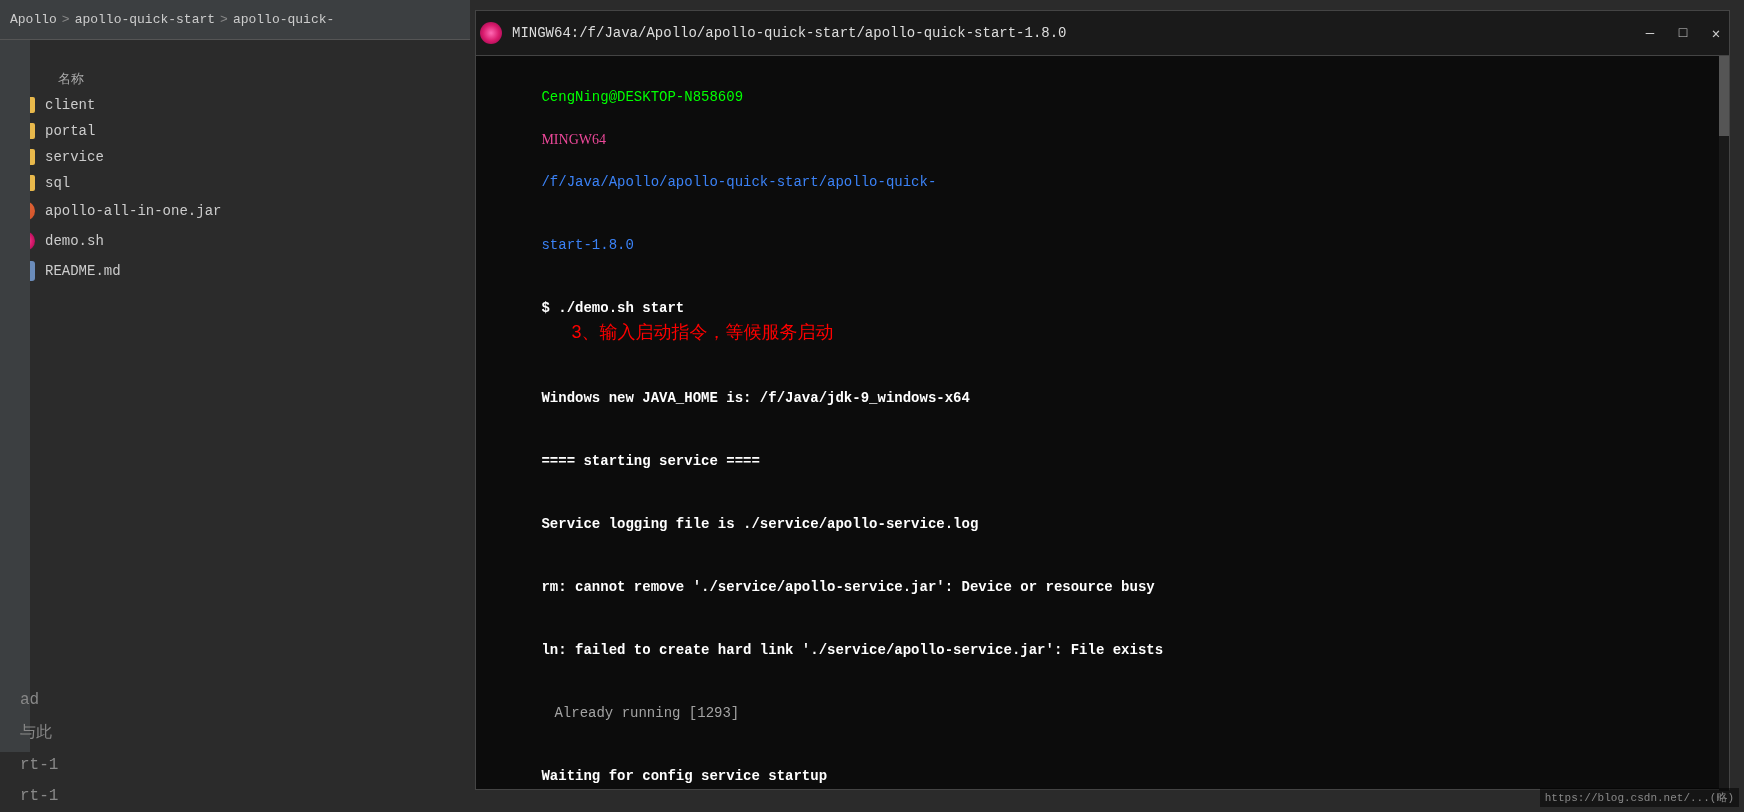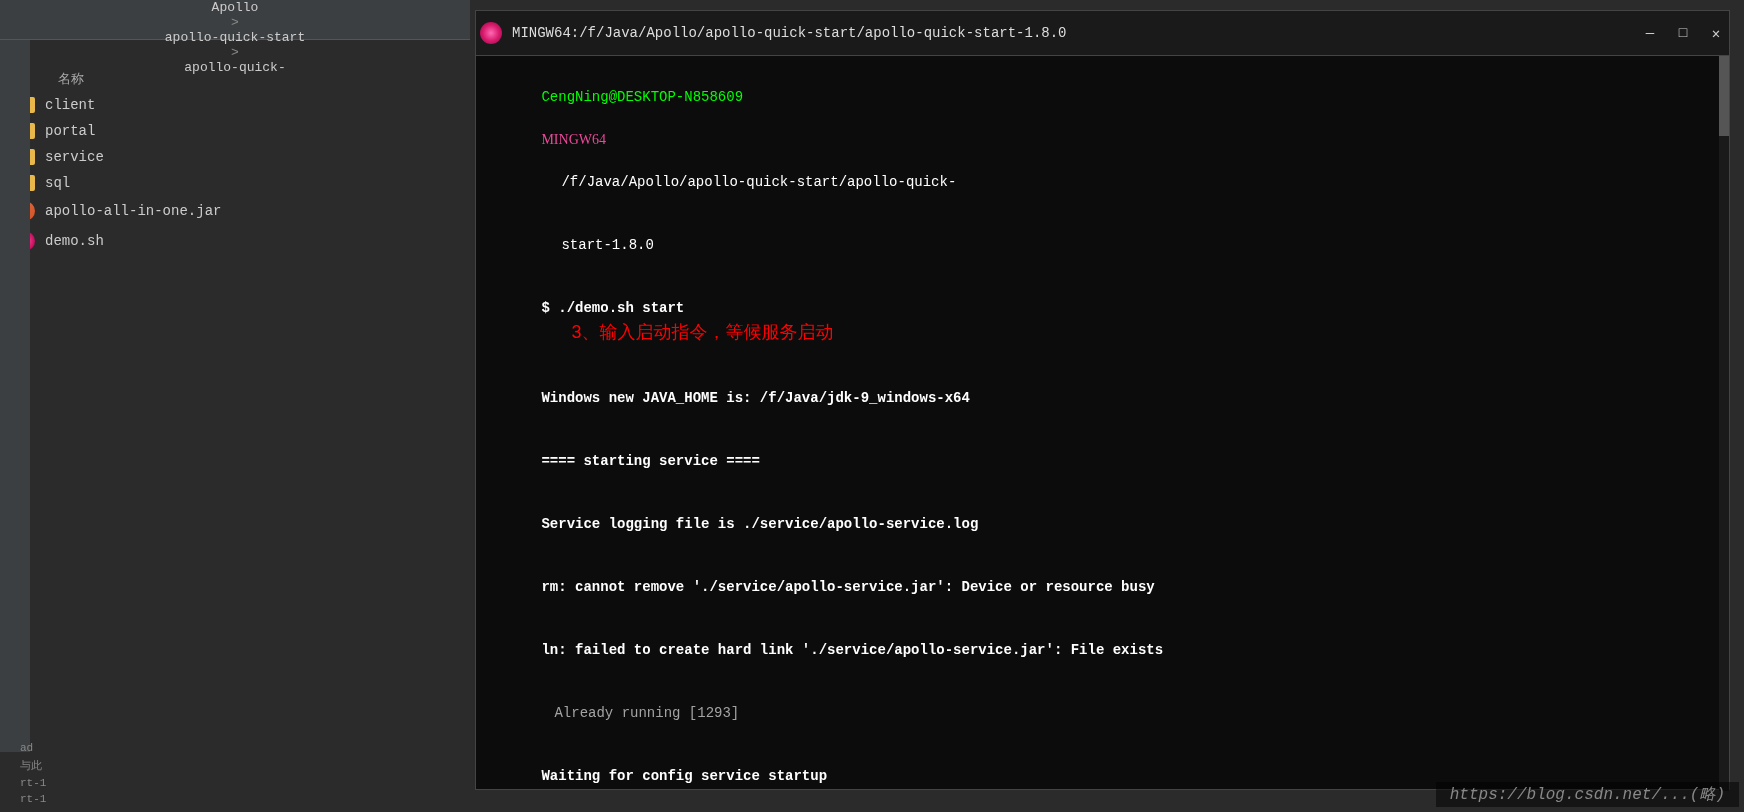--- a/index.html
+++ b/index.html
@@ -25,21 +25,20 @@
 
     .breadcrumb-bar {
       height: 40px;
       background: #3c3f41;
       display: flex;
       align-items: center;
       padding: 0 10px;
       font-size: 13px;
       color: #aaa;
       border-bottom: 1px solid #555;
-      flex-direction: column;
     }
 
     .breadcrumb-bar span {
       color: #ccc;
     }
 
     .breadcrumb-bar .sep {
       margin: 0 5px;
       color: #888;
     }
@@ -162,23 +161,24 @@
       width: 470px;
       height: 60px;
       background: #2b2b2b;
       display: flex;
       flex-direction: column;
       justify-content: flex-end;
       padding: 5px;
     }
 
     .bottom-label div {
-      font-size: 11px;
+      font-size: 16px;
       color: #888;
       padding: 2px 15px;
+      margin-top: 9px;
     }
 
     
     .terminal-window {
       position: absolute;
       left: 475px;
       top: 10px;
       width: 1255px;
       height: 780px;
       background: #0c0c0c;
@@ -230,21 +230,21 @@
       padding: 10px 15px;
       height: calc(780px - 45px);
       overflow-y: hidden;
       font-size: 14px;
       line-height: 1.5;
       color: #ddd;
     }
 
     .t-green { color: #00ff00; }
     .t-magenta { color: #ec4899; font-family: Liberation Serif, serif; }
-    .t-cyan { color: #ffffff; margin-left: 20px; }
+    .t-cyan { color: #3b82f6; }
     .t-white { color: #ffffff; font-weight: bold; }
     .t-yellow-green { color: #a3a3a3; margin-left: 13px; }
     .t-annotation {
       color: #ff0000;
       font-family: 'Microsoft YaHei', 'SimHei', sans-serif;
       font-size: 18px;
     }
 
     .terminal-line {
       white-space: pre;
@@ -267,25 +267,24 @@
       width: 10px;
       height: 80px;
       background: #555;
     }
 
     
     .watermark {
       position: absolute;
       bottom: 5px;
       right: 5px;
-      font-size: 16px;
+      font-size: 11px;
       color: #888;
       background: rgba(0,0,0,0.5);
-      padding: 2px 14px;
-      font-style: italic;
+      padding: 2px 5px;
     }
   </style>
 </head>
 <body>
 
 <div class="left-panel">
 
   <div class="breadcrumb-bar">
     <span>Apollo</span>
     <span class="sep"> &gt; </span>
@@ -316,20 +315,24 @@
       <div class="folder-icon file-icon"></div>
       <span>sql</span>
     </div>
     <div class="file-item">
       <div class="java-icon file-icon">☕</div>
       <span>apollo-all-in-one.jar</span>
     </div>
     <div class="file-item">
       <div class="demo-icon file-icon"></div>
       <span>demo.sh</span>
+    </div>
+    <div class="file-item">
+      <div class="md-icon file-icon">M↓</div>
+      <span>README.md</span>
     </div>
   </div>
 
   <div class="sidebar-strip">
   </div>
 
   <div class="bottom-label">
     <div>ad</div>
     <div>与此</div>
     <div>rt-1</div>

